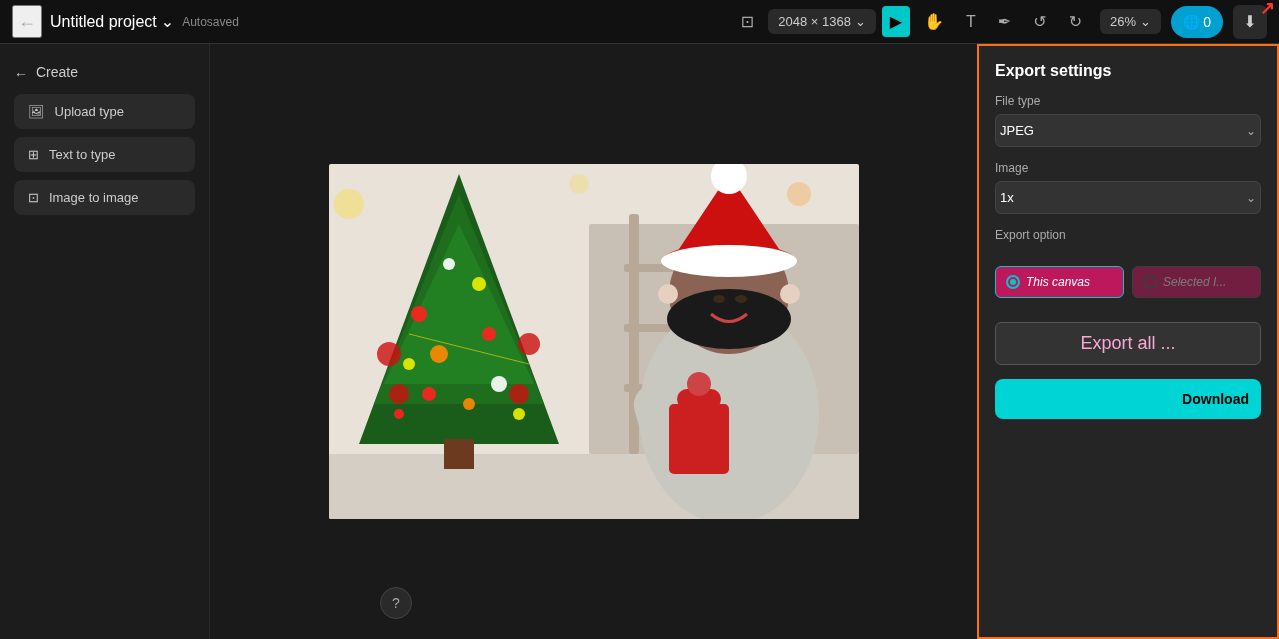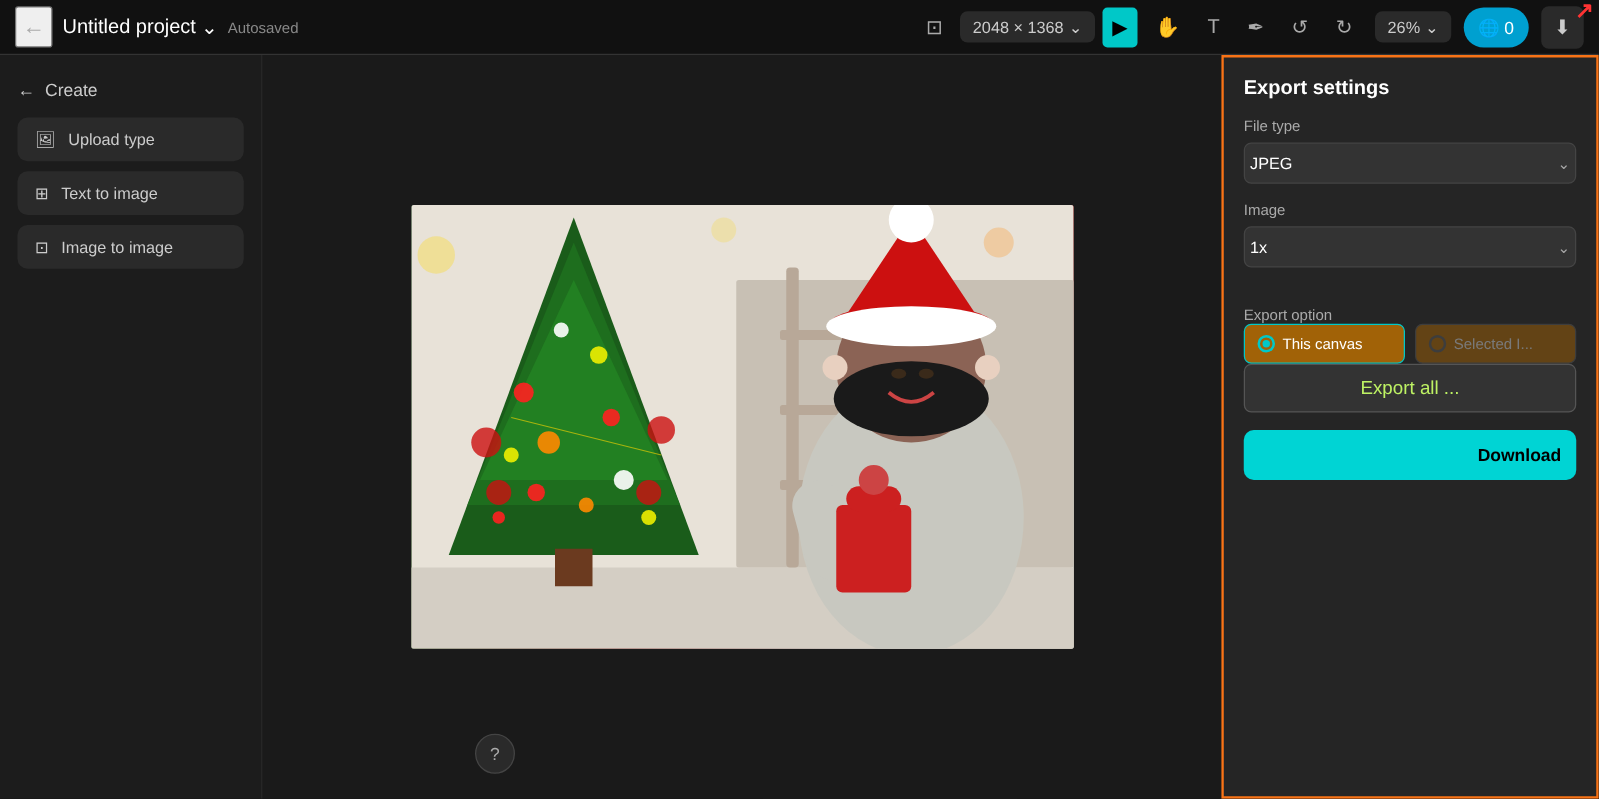--- a/index.html
+++ b/index.html
@@ -240,43 +240,43 @@
       justify-content: space-between;
       cursor: pointer;
     }
     .select-arrow {
       color: #aaa;
       font-size: 12px;
     }
     .export-option-group {
       display: flex;
       flex-direction: column;
-      gap: 0;
-      margin-top: 17px;
+      gap: 24px;
     }
     .export-option-label {
       font-size: 12px;
       color: #aaa;
     }
     .radio-row {
       display: flex;
       gap: 8px;
     }
     .radio-btn {
       flex: 1;
       display: flex;
       align-items: center;
       gap: 6px;
-      background: #a16207;
+      background: #be185d;
       border: 1px solid #555;
       border-radius: 6px;
       padding: 8px 10px;
       cursor: pointer;
       font-size: 12px;
       color: #ccc;
+      font-style: italic;
     }
     .radio-btn.active {
       border-color: #00c8c8;
       color: #fff;
     }
     .radio-circle {
       width: 14px;
       height: 14px;
       border-radius: 50%;
       border: 2px solid #555;
@@ -295,22 +295,22 @@
       border-radius: 50%;
     }
     .radio-btn.disabled {
       opacity: 0.5;
       cursor: not-allowed;
     }
     .export-all-btn {
       background: #333;
       border: 1px solid #555;
       border-radius: 6px;
-      color: #bef264;
-      font-size: 15px;
+      color: #f9a8d4;
+      font-size: 18px;
       padding: 10px;
       cursor: pointer;
       text-align: center;
     }
     .download-btn {
       background: #00d4d4;
       border: none;
       border-radius: 8px;
       color: #000;
       font-size: 14px;
@@ -385,21 +385,21 @@
     <div class="create-header">
       <span>←</span>
       <span>Create</span>
     </div>
     <button class="sidebar-btn">
       <span>🖼</span>
       <span>Upload type</span>
     </button>
     <button class="sidebar-btn">
       <span>⊞</span>
-      <span>Text to image</span>
+      <span>Text to type</span>
     </button>
     <button class="sidebar-btn">
       <span>⊡</span>
       <span>Image to image</span>
     </button>
   </div>
 
   <div class="canvas-area">
     <div class="canvas-image">
       

